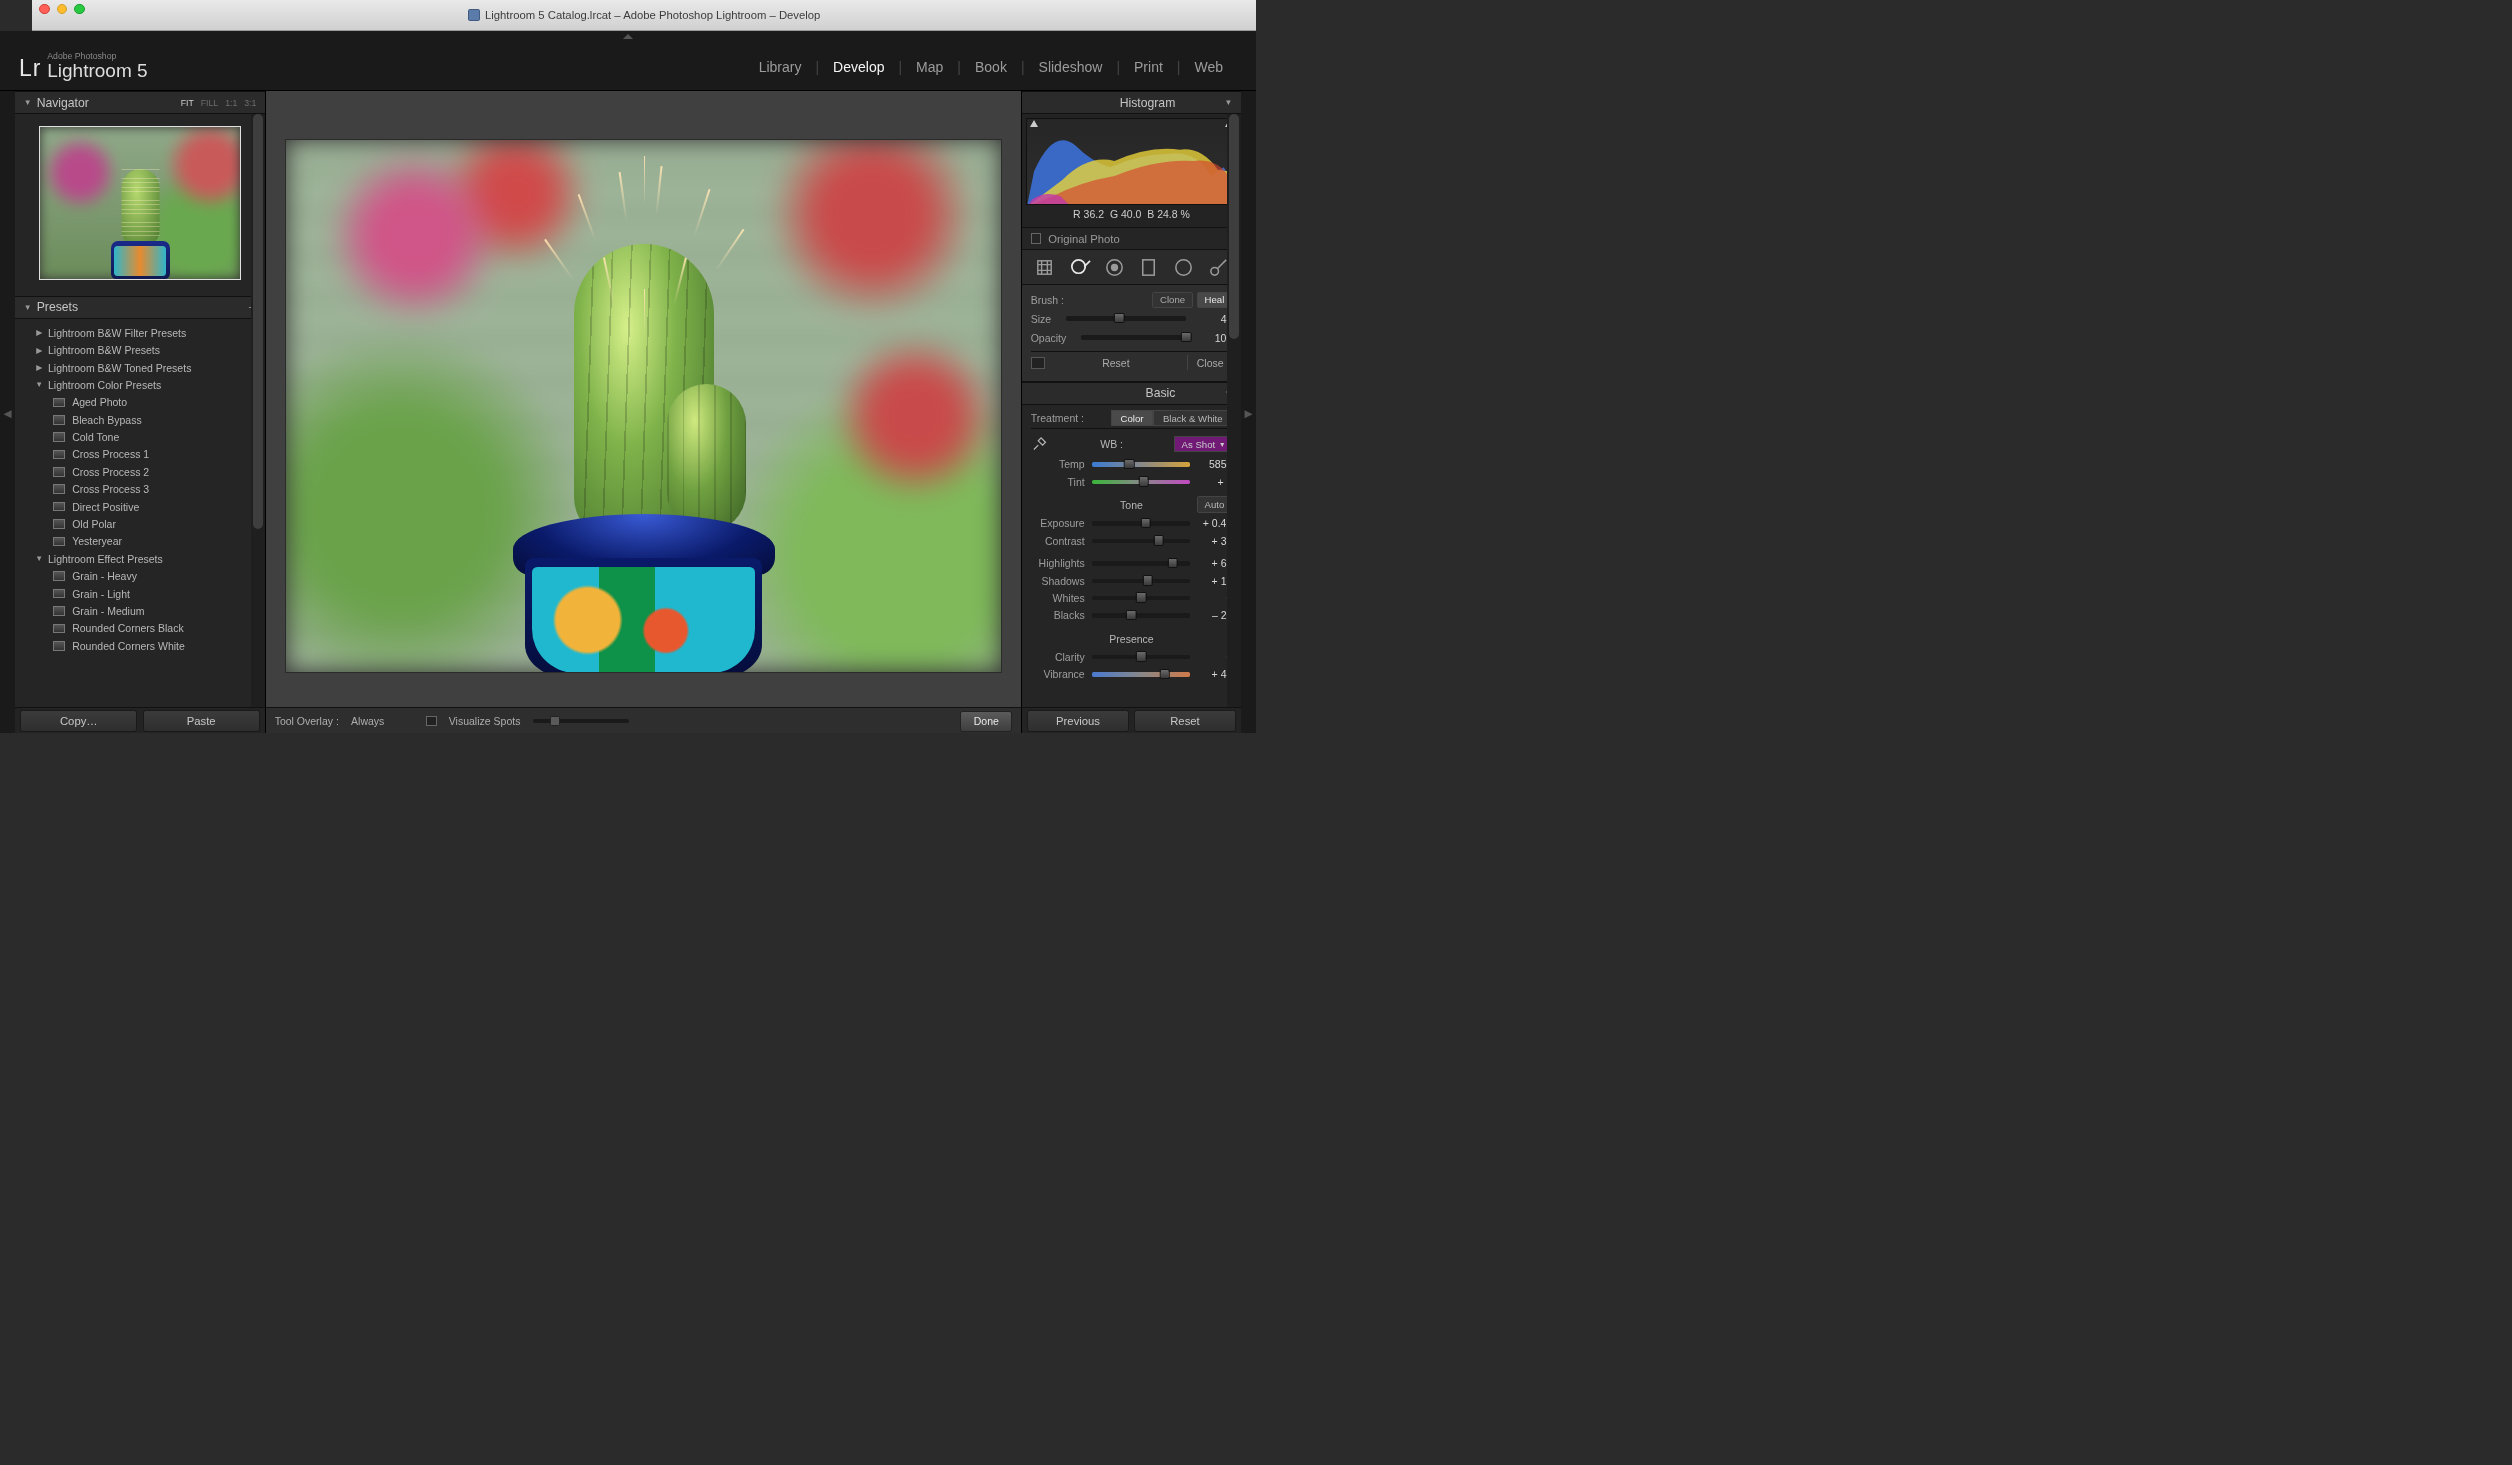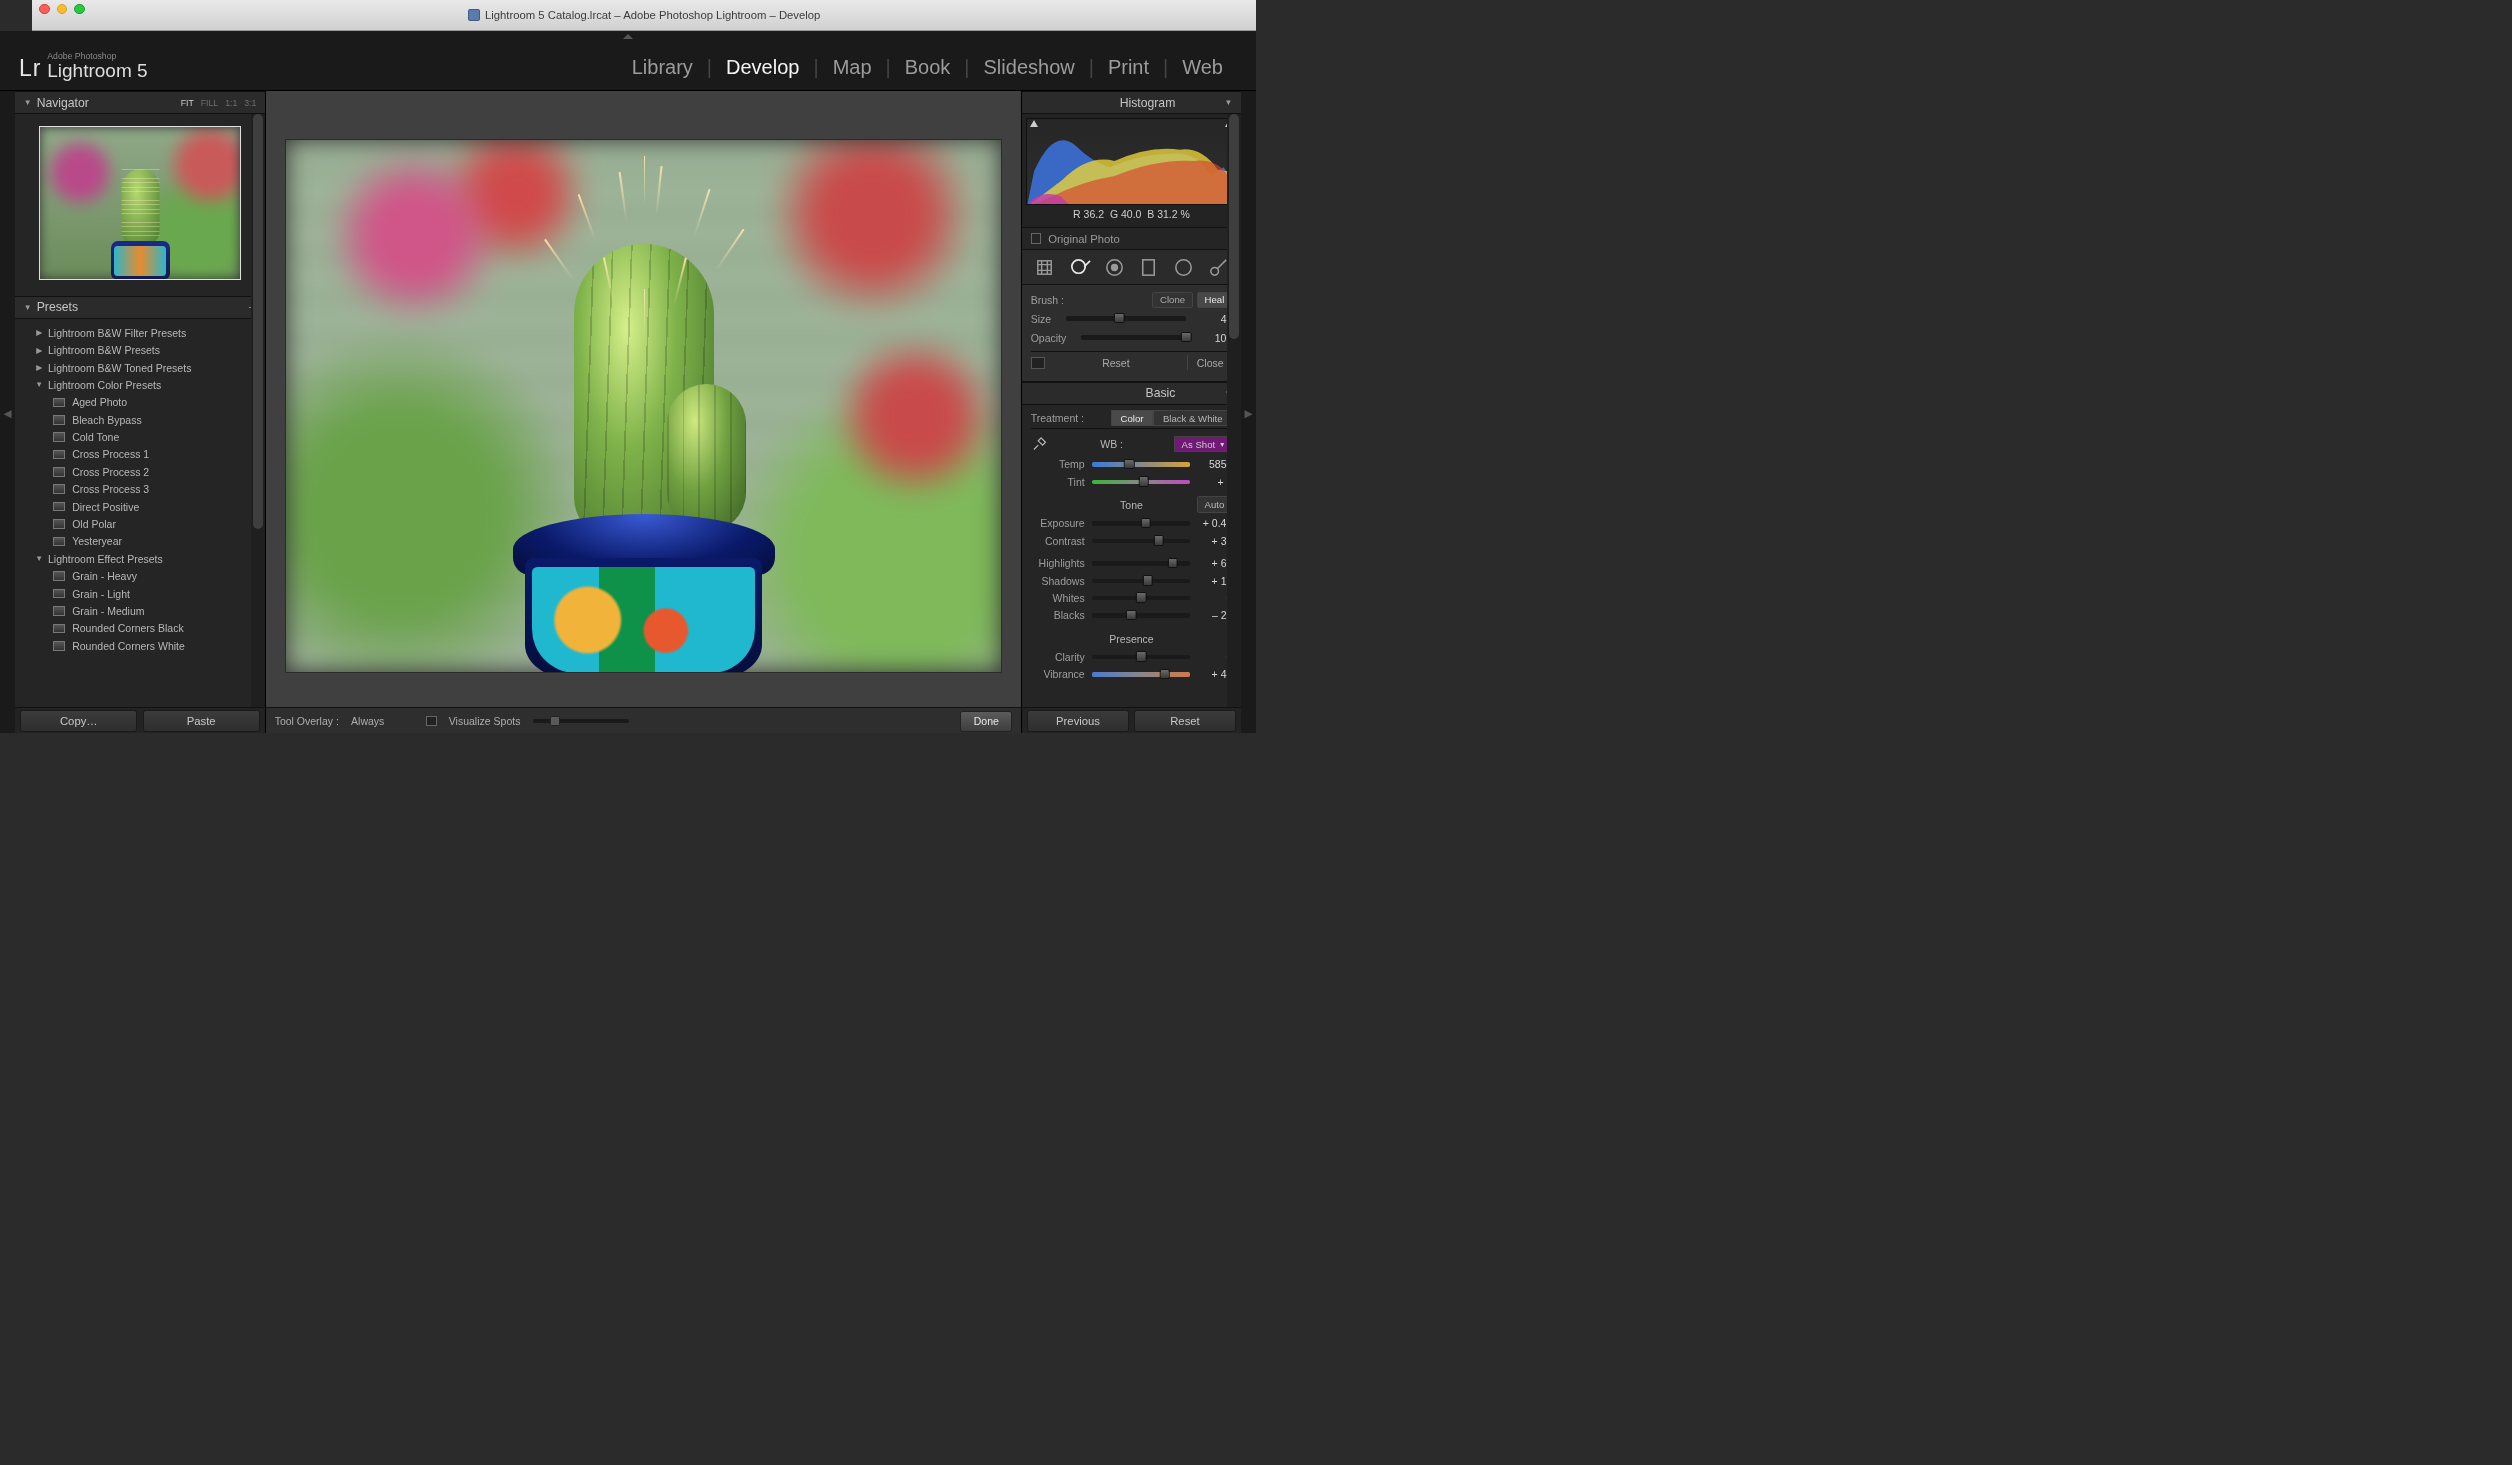--- a/index.html
+++ b/index.html
@@ -17,21 +17,21 @@
 
 
 .app { display:flex; flex-direction:column; height:714px; background:#1a1a1a;}
 .top-strip { height:13px; background:#1a1a1a; position:relative;}
 .top-strip::after{content:"";position:absolute;left:50%;top:2.6px;transform:translateX(-50%);width:0;height:0;border-left:5.2px solid transparent;border-right:5.2px solid transparent;border-bottom:5.2px solid #555;}
 .header { height:47px; background:#1a1a1a; display:flex; align-items:center; justify-content:space-between; padding:0 19px; border-bottom:0.9px solid #000;}
 .logo {display:flex;align-items:flex-end;gap:6px;}
 .logo .lr{font-size:23px;font-weight:300;color:#e7e7e7;letter-spacing:0.9px;}
 .logo .sub{font-size:8.7px;color:#8a8a8a;line-height:1;}
 .logo .prod{font-size:19px;color:#dedede;font-weight:300;}
-.modules{display:flex;gap:0;align-items:center;font-size:20px;color:#9c9c9c;}
+.modules{display:flex;gap:0;align-items:center;font-size:14px;color:#9c9c9c;}
 .modules .m{padding:0 14px;cursor:pointer;}
 .modules .m.active{color:#f5f5f5;}
 .modules .sep{color:#444;}
 
 
 .workspace{flex:1;display:flex;min-height:0;}
 .panel-left{width:251px;background:#252525;display:flex;flex-direction:column;border-right:0.9px solid #000;}
 .panel-right{width:220px;background:#252525;display:flex;flex-direction:column;border-left:0.9px solid #000;}
 .center{flex:1;display:flex;flex-direction:column;background:#404040;}
 .side-rail{width:15px;background:#1a1a1a;display:flex;align-items:center;justify-content:center;}
@@ -394,21 +394,21 @@
         <div class="clip-l"></div>
         <div class="clip-r"></div>
         <svg viewBox="0 0 240 100" preserveAspectRatio="none">
           <path d="M0,100 L8,60 Q30,10 55,30 Q75,50 95,55 Q130,40 160,40 Q195,35 210,65 L225,55 L236,78 L240,100 Z" fill="#3b6fd6" opacity="0.9"></path>
           <path d="M0,100 L40,70 Q70,40 100,48 Q140,30 175,35 Q200,32 218,58 L232,60 L240,100 Z" fill="#e8d23a" opacity="0.8"></path>
           <path d="M0,100 L30,88 Q60,72 100,65 Q150,45 190,48 Q215,45 228,62 L240,100 Z" fill="#d6452e" opacity="0.65"></path>
           <path d="M0,100 L6,92 Q20,82 38,88 L50,100 Z" fill="#c23aa8" opacity="0.8"></path>
         </svg>
       </div>
       <div class="histo-readout">
-        R&nbsp;<span>36.2</span>&nbsp;&nbsp;G&nbsp;<span>40.0</span>&nbsp;&nbsp;B&nbsp;<span>31.2</span>&nbsp;<span>%</span>
+        R&nbsp;<span>36.2</span>&nbsp;&nbsp;G&nbsp;<span>40.0</span>&nbsp;&nbsp;B&nbsp;<span>24.8</span>&nbsp;<span>%</span>
       </div>
     </div>
     <div class="orig-row">
       <span class="cbx"></span>
       <span>Original Photo</span>
     </div>
 
     <div class="toolstrip">
       <div class="tool">
             <svg viewBox="0 0 24 24" fill="none" stroke="currentColor" stroke-width="1.5">

